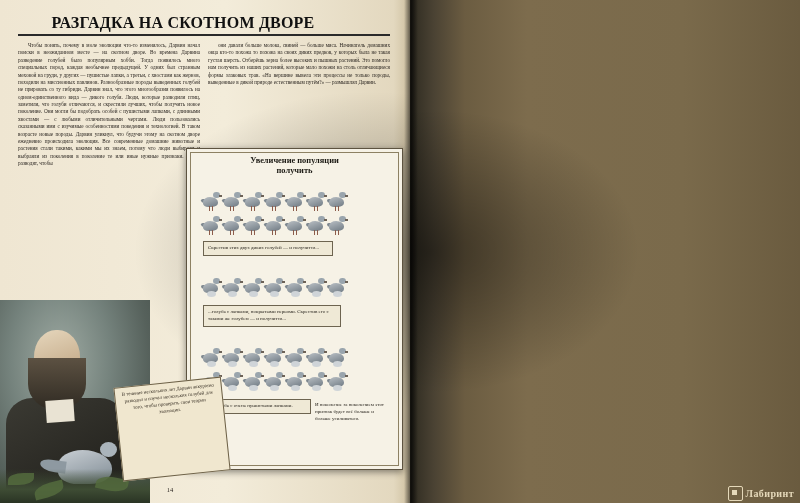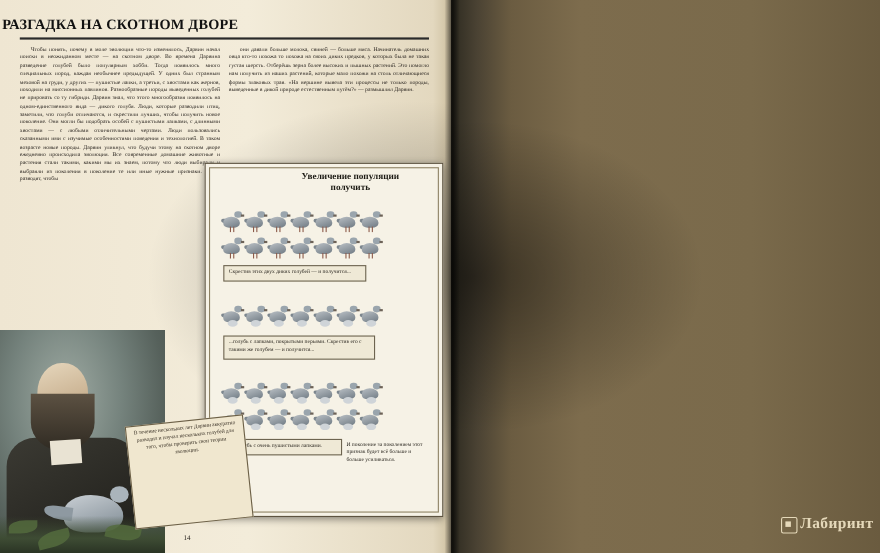--- a/index.html
+++ b/index.html
@@ -25,23 +25,24 @@
       radial-gradient(ellipse at 5% 50%, rgba(0,0,0,0.45) 0%, rgba(0,0,0,0) 40%),
       linear-gradient(90deg,#2d2a20 0%,#4a4233 6%,#6b5c41 14%,#7d6c4d 30%,#7a6a4b 70%,#6a5b3f 100%);
   }
   .gutter{
     position:absolute;left:404px;top:0;width:14px;height:503px;
     background:linear-gradient(90deg, rgba(0,0,0,0.0) 0%, rgba(0,0,0,0.55) 45%, rgba(0,0,0,0.65) 55%, rgba(0,0,0,0.0) 100%);
     z-index:40;pointer-events:none;
   }
   
   .title-left{
-    position:absolute;left:2px;top:14px;width:330px;
-    font-size:13px;font-weight:bold;letter-spacing:.2px;color:#111;
+    position:absolute;left:18px;top:14px;width:330px;
+    font-size:16px;font-weight:bold;letter-spacing:.2px;color:#111;
     font-family:"Liberation Serif", serif;
+    text-align:center;
   }
   .rule-left{
     position:absolute;left:18px;top:34px;width:372px;height:2px;background:#2a2a2a;
   }
   .col-left{
     position:absolute;left:18px;top:42px;width:182px;
     font-size:5.2px;line-height:1.42;text-align:justify;color:#2a2520;
     text-indent:10px;
     -webkit-hyphens:auto;hyphens:auto;
   }
@@ -101,21 +102,21 @@
     position:absolute;left:186px;top:148px;width:215px;height:320px;
     background:#f6f2e6;border:1.2px solid #5d5340;
     box-shadow:0 2px 7px rgba(0,0,0,.45);
     z-index:20;
   }
   .box-inner{
     position:absolute;inset:3px;border:.8px solid #8d8163;
   }
   .box-title{
     position:absolute;left:0;top:7px;width:215px;text-align:center;
-    font-size:8.4px;font-weight:bold;color:#1c1a14;line-height:1.22;padding-left:24px;
+    font-size:8.4px;font-weight:bold;color:#1c1a14;line-height:1.22;
   }
   .pigeon-row{
     position:absolute;display:flex;gap:1px;align-items:flex-end;
   }
   .pg{
     position:relative;width:20px;height:24px;
   }
   .pg .body{
     position:absolute;left:2px;top:8px;width:15px;height:10px;border-radius:55% 60% 45% 40%;
     background:linear-gradient(160deg,#b9bfc4,#6f7a83);
@@ -150,22 +151,22 @@
     background:#f0e7cf;border:1px solid #6c6047;
     transform:rotate(-6deg);
     font-size:4.9px;line-height:1.4;color:#3a3227;padding:4px 5px;
     text-align:center;z-index:25;
   }
   .pagenum{
     position:absolute;left:150px;top:486px;width:40px;text-align:center;
     font-size:6.4px;color:#2a2520;
   }
   .brand{
-    position:absolute;right:6px;bottom:16px;width:92px;height:20px;z-index:45;
-    color:#efe3c4;font-size:14px;font-weight:bold;letter-spacing:.4px;
+    position:absolute;right:6px;bottom:0;width:92px;height:20px;z-index:45;
+    color:#efe3c4;font-size:10px;font-weight:bold;letter-spacing:.4px;
     display:flex;align-items:center;justify-content:flex-end;opacity:.92;
   }
   .brand .lb{
     display:inline-block;width:13px;height:13px;border:1.4px solid #efe3c4;border-radius:2px;
     margin-right:3px;position:relative;
   }
   .brand .lb:after{
     content:"";position:absolute;left:3px;top:3px;width:5px;height:5px;background:#efe3c4;
   }
 </style>

